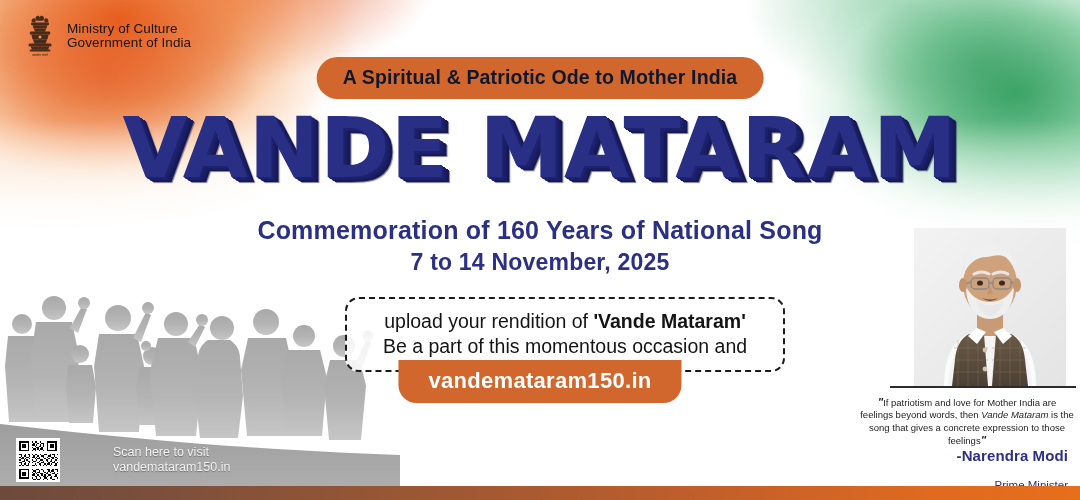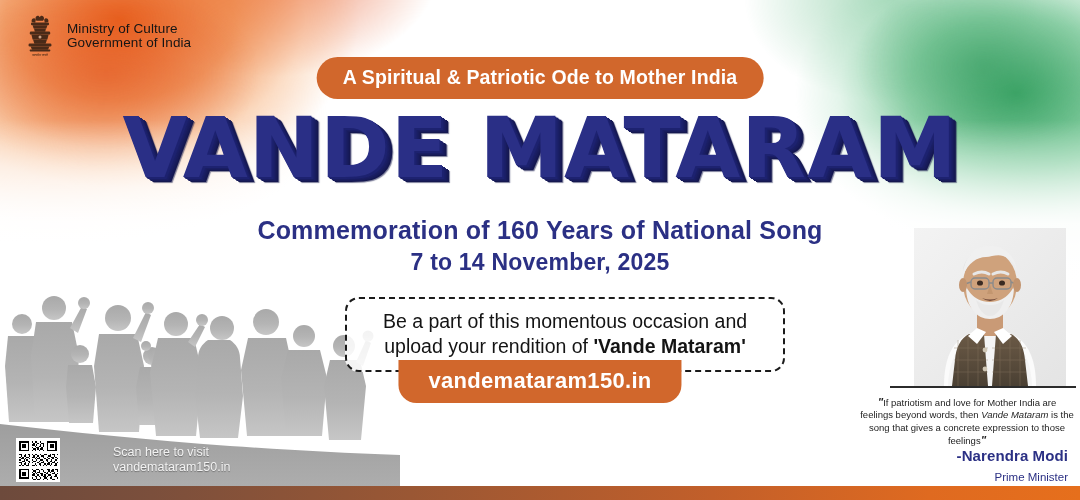--- a/index.html
+++ b/index.html
@@ -55,21 +55,21 @@
   .emblem{ width:36px; height:48px; display:block; }
   .ministry-text{
     font-size:13.5px; line-height:14.5px; color:#151515; font-weight:400;
     letter-spacing:.1px;
   }
 
   
   .pill{
     position:absolute; left:50%; transform:translateX(-50%); top:57px;
     background:#d1672c;
-    color:#ffffff;
+    color:#0f172a;
     font-size:19.5px; font-weight:bold; letter-spacing:.15px;
     padding:9px 26px 10px 26px;
     border-radius:24px;
     white-space:nowrap;
     z-index:15;
   }
 
   
   .title{
     position:absolute; left:50%; transform:translateX(-50%) scaleX(1.0); top:105px;
@@ -156,21 +156,21 @@
     text-align:center; font-size:9.5px; line-height:12.4px; color:#1d1d1d;
     z-index:14;
   }
   .quote i{ font-style:italic; }
   .qmark{ font-weight:bold; font-style:italic; font-size:11.5px; }
   .attrib{
     position:absolute; right:12px; top:447px; width:200px;
     text-align:right; z-index:14;
   }
   .attrib-name{ font-size:15px; font-weight:bold; color:#2b3084; letter-spacing:.1px; }
-  .attrib-role{ font-size:11.5px; color:#2b3084; margin-top:7px; }
+  .attrib-role{ font-size:11.5px; color:#2b3084; margin-top:15px; }
 
   
   .bottom-strip{
     position:absolute; left:0; bottom:0; width:1080px; height:14px;
     background:linear-gradient(to right,#6d4a3c 0%,#7b4f3c 14%,#9a5734 38%,#c25f2a 66%,#df6a20 86%,#e66f1c 100%);
     z-index:20;
   }
 </style>
 </head>
 <body>
@@ -220,22 +220,22 @@
 
   
   <div class="title">VANDE MATARAM</div>
 
   
   <div class="subtitle1">Commemoration of 160 Years of National Song</div>
   <div class="subtitle2">7 to 14 November, 2025</div>
 
   
   <div class="callout">
+    <div><span>upload your rendition of </span><b>'Vande Mataram'</b></div>
     <div>Be a part of this momentous occasion and</div>
-    <div><span>upload your rendition of </span><b>'Vande Mataram'</b></div>
   </div>
 
   
   <div class="urlchip">vandemataram150.in</div>
 
   
   <span>
   <svg class="crowd" viewBox="0 0 400 210" preserveAspectRatio="none">
     <defs>
       <linearGradient id="gperson" x1="0" y1="0" x2="0" y2="1">

